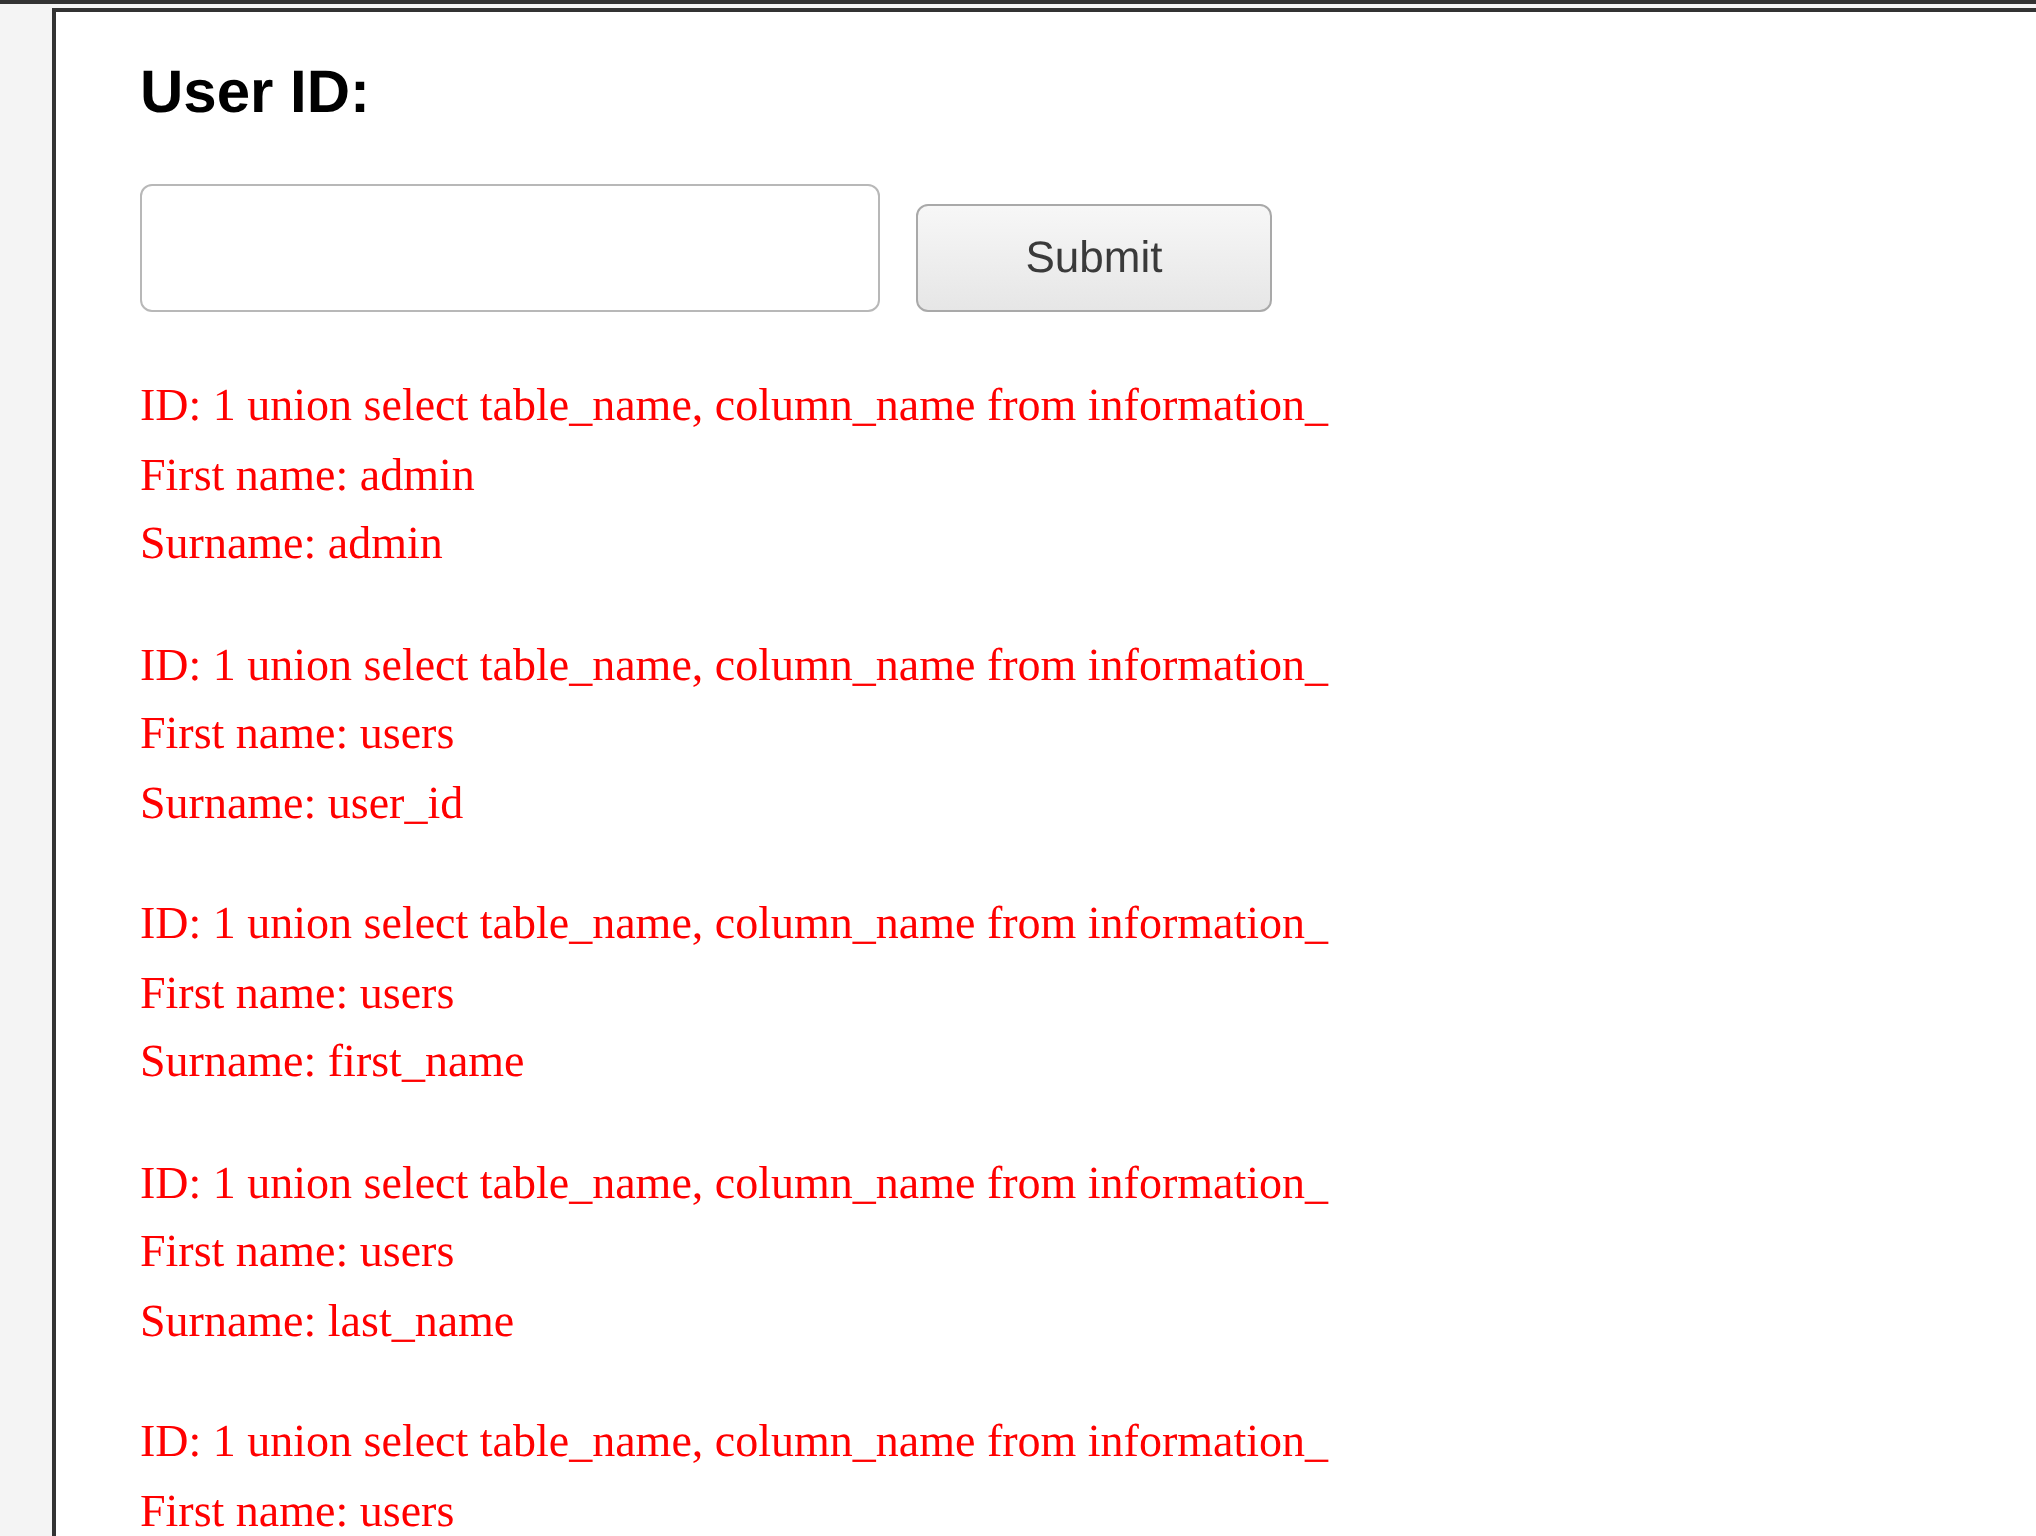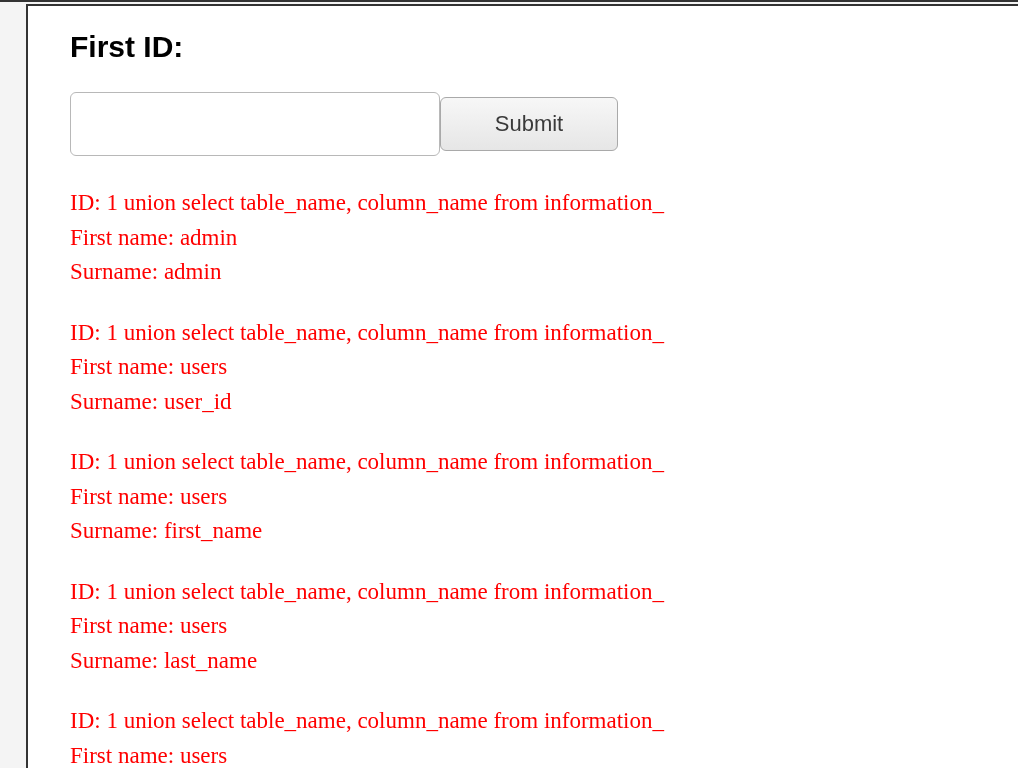--- a/index.html
+++ b/index.html
@@ -28,22 +28,22 @@
       overflow: hidden;
     }
     h2 {
       font-size: 30px;
       font-weight: bold;
       color: #000;
       margin-bottom: 28px;
     }
     .form-row {
       display: flex;
-      align-items: flex-start;
-      gap: 0;
+      align-items: flex-end;
+      gap: 18px;
       margin-bottom: 30px;
     }
     .user-id-input {
       width: 370px;
       height: 64px;
       border: 1px solid #b8b8b8;
       border-radius: 6px;
       padding: 6px 12px;
       font-size: 22px;
       outline: none;
@@ -66,21 +66,21 @@
       line-height: 1.5;
       color: #ff0000;
       white-space: pre;
       margin-bottom: 26px;
     }
   </style>
 </head>
 <body>
 
 <div class="content-box">
-  <h2>First ID:</h2>
+  <h2>User ID:</h2>
 
   <div class="form-row">
     <input type="text" class="user-id-input" value="" style="">
     <button class="submit-button">Submit</button>
   </div>
 
   <div class="results" id="results">
       <pre>ID: 1 union select table_name, column_name from information_
 First name: admin
 Surname: admin</pre>

